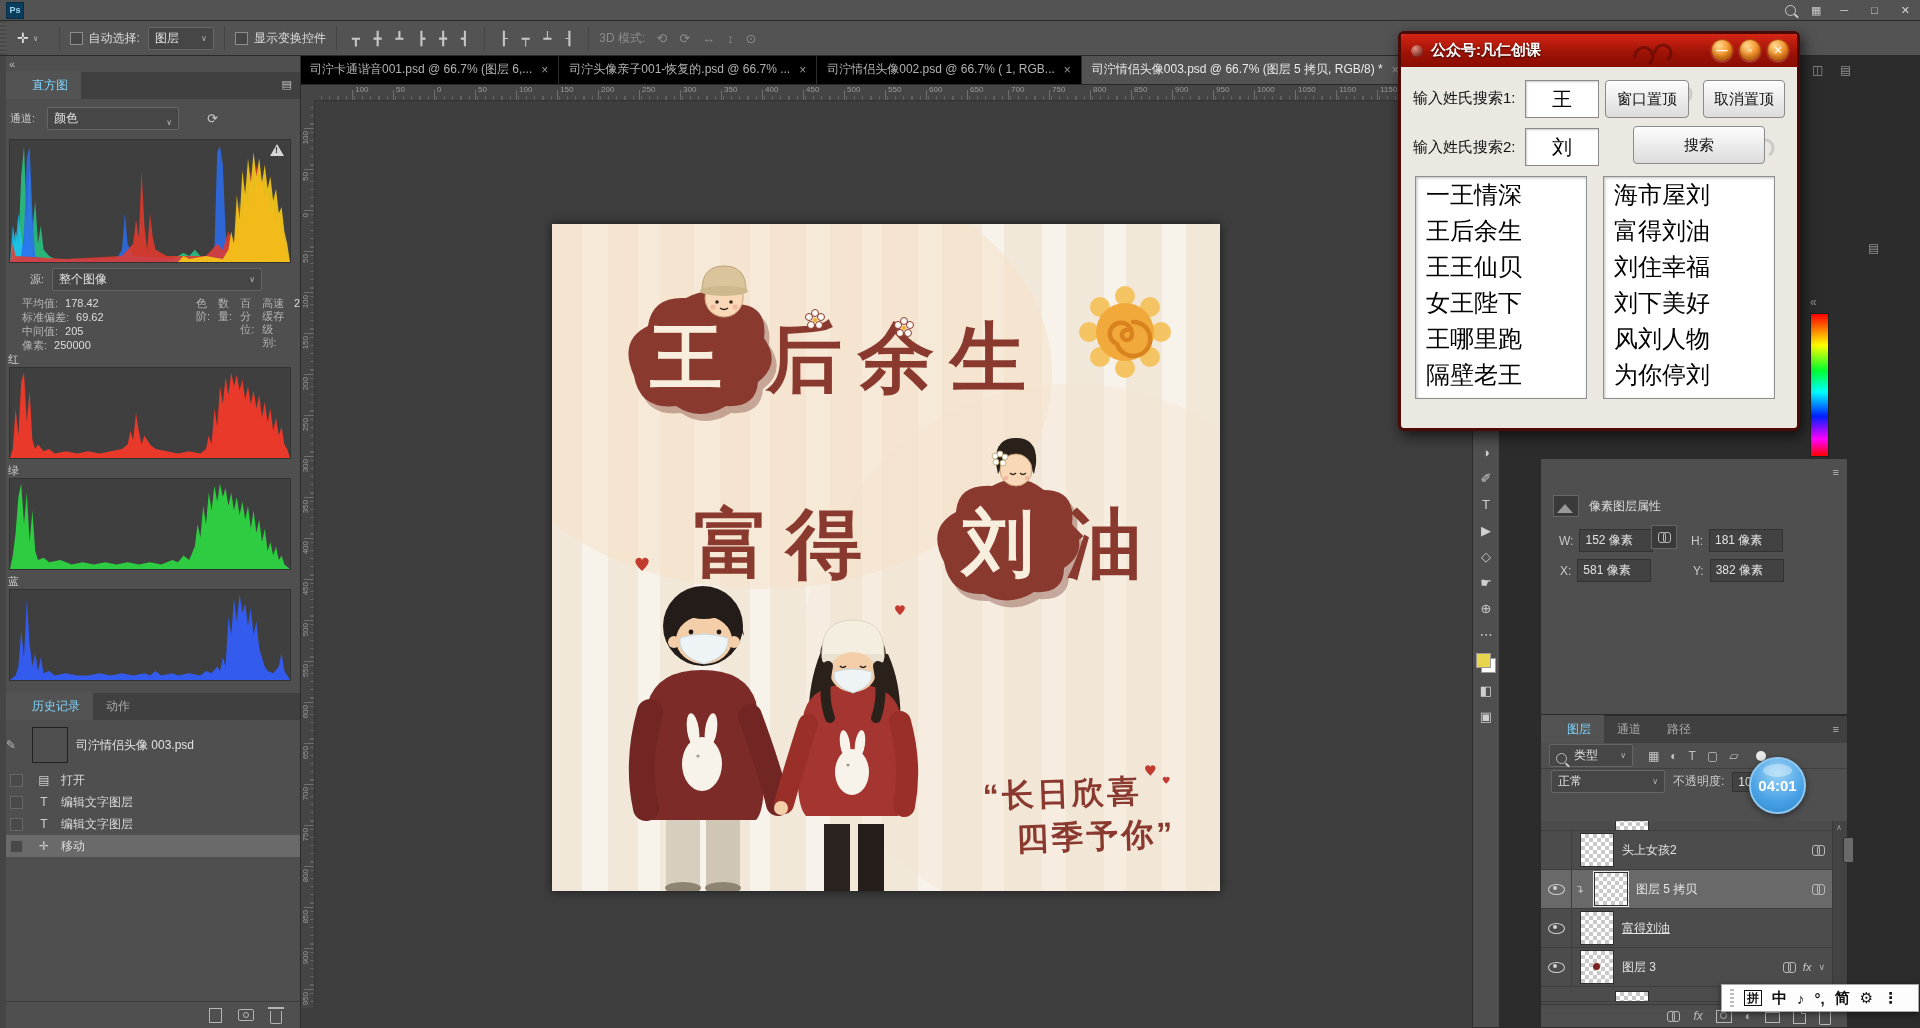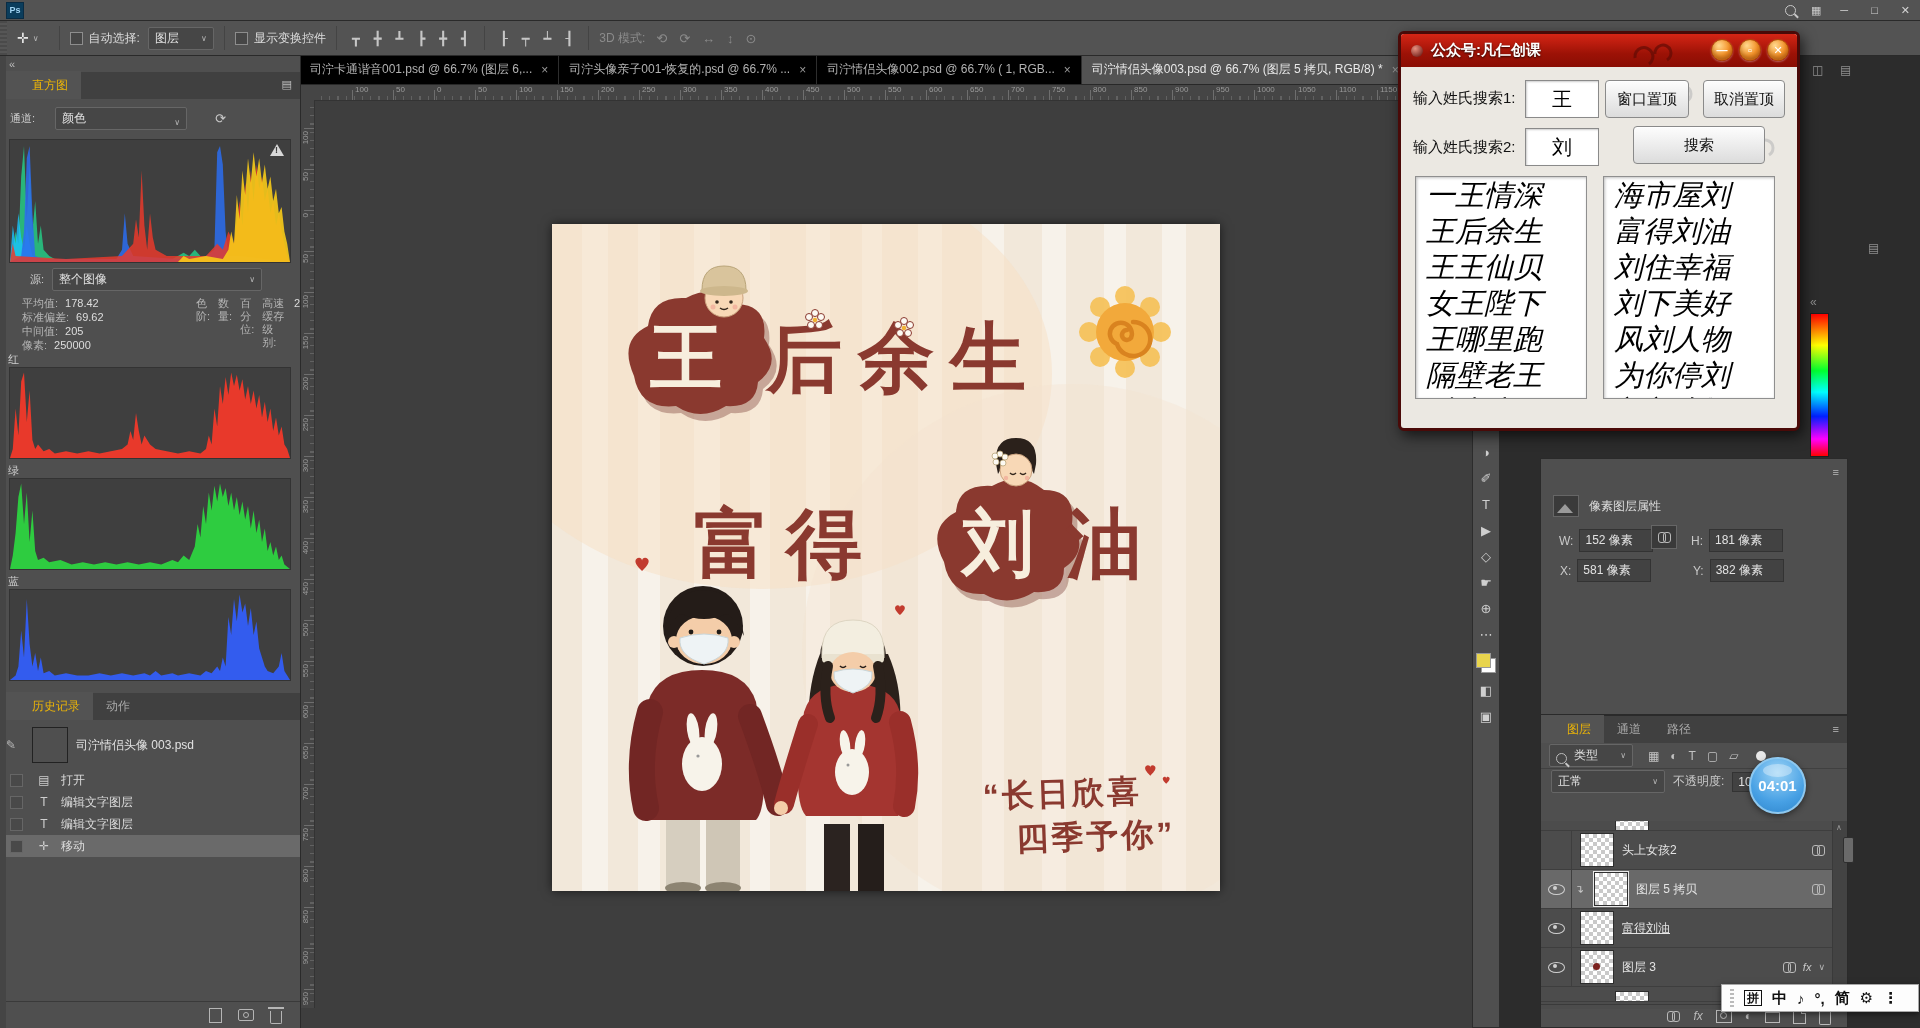--- a/index.html
+++ b/index.html
@@ -30,21 +30,21 @@
       align-items:center;justify-content:space-between;padding:2px 6px;gap:10px;font-size:12px;}
   .vdiv{width:1px;height:24px;background:#444;margin:0 10px;}
   .glyph-ico{color:#c6c6c6;font-size:13px;padding:0 5px;}
   .dim{color:#8b8b8b!important;}
   
   .leftdock{left:0;top:55px;width:300px;height:973px;background:#4f4f4f;border-right:1px solid #2a2a2a;z-index:5;}
   .ld-grip{position:absolute;left:0;top:0;width:6px;height:100%;background:#454545;}
   .collapse{position:absolute;left:9px;top:3px;color:#bdbdbd;font-size:11px;}
   .ptabs{position:absolute;left:6px;right:0;height:27px;background:#404040;display:flex;align-items:flex-end;}
   .ptab{padding:6px 13px 5px;font-size:12px;color:#a8a8a8;background:transparent;}
-  .ptab.active{background:#535353;color:#eab308;padding-left:26px;}
+  .ptab.active{background:#535353;color:#7dd3fc;padding-left:26px;}
   .pmenu{position:absolute;right:8px;top:6px;color:#bdbdbd;font-size:11px;}
   .hrow{position:absolute;left:10px;display:flex;align-items:center;font-size:11px;color:#c9c9c9;}
   .well{position:absolute;background:#3f3f3f;border:1px solid #333;}
   .well svg{display:block;width:100%;height:100%;}
   .warn{position:absolute;right:6px;top:4px;width:0;height:0;border-left:7px solid transparent;border-right:7px solid transparent;border-bottom:12px solid #d8d8d8;}
   .warn::after{content:"!";position:absolute;left:-2px;top:1px;font-size:9px;color:#3f3f3f;font-weight:bold;}
   .stat{display:flex;font-size:11px;color:#c3c3c3;line-height:13px;}
   .stat .lb{color:#b5b5b5;}
   .stat .vl{margin-left:7px;color:#dddddd;}
   .chan-label{position:absolute;left:8px;font-size:11px;color:#cfcfcf;}
@@ -169,21 +169,21 @@
            background:radial-gradient(circle at 35% 28%,#ffd98f,#f49026 55%,#df6a10);
            box-shadow:inset 0 -3px 4px rgba(0,0,0,.25),0 1px 2px rgba(255,255,255,.35);
            display:flex;align-items:center;justify-content:center;color:#fff;font-size:11px;font-weight:bold;box-sizing:border-box;}
   .dlg-label{position:absolute;font-size:15px;color:#111;font-weight:500;}
   .dlg-input{position:absolute;width:72px;height:36px;background:#fff;border:1px solid #8a8a8a;
              box-shadow:inset 1px 1px 2px rgba(0,0,0,.2);font-size:20px;color:#000;display:flex;align-items:center;justify-content:center;}
   .dlg-pushbtn{position:absolute;height:36px;background:linear-gradient(180deg,#fdfdfd,#dcdcdc);border:1px solid #8a8a8a;border-radius:4px;
                box-shadow:inset 0 1px 0 #fff;display:flex;align-items:center;justify-content:center;font-size:15px;color:#111;}
   .name-list{position:absolute;top:142px;width:170px;height:221px;background:#fff;border:1px solid #8f8f8f;
              box-shadow:inset 1px 1px 3px rgba(0,0,0,.25);overflow:hidden;font-family:"Liberation Serif","DejaVu Serif",serif;}
-  .name-row{height:36px;line-height:36px;font-size:29px;color:#000;display:flex;justify-content:space-between;padding:0 10px;font-style:italic;}
+  .name-row{height:36px;line-height:36px;font-size:24px;color:#000;display:flex;justify-content:space-between;padding:0 10px;}
   .swirl{position:absolute;opacity:.65;}
   
   .bubble{left:1749px;top:757px;width:57px;height:57px;border-radius:50%;z-index:60;
           background:radial-gradient(circle at 50% 26%,#9bd3f6,#47a0e4 62%,#2f86cc);
           border:2px solid #8ec8ef;box-shadow:0 2px 6px rgba(0,0,0,.45);
           display:flex;align-items:center;justify-content:center;color:#fff;font-size:15px;font-weight:bold;box-sizing:border-box;}
   .bubble::before{content:"";position:absolute;top:5px;left:12px;right:12px;height:13px;border-radius:50%;background:rgba(255,255,255,.35);}
   .ime{left:1721px;top:984px;width:198px;height:28px;background:#fdfdfd;border:1px solid #a8a8a8;z-index:70;
        box-shadow:0 2px 6px rgba(0,0,0,.5);display:flex;align-items:center;gap:10px;padding:0 8px;box-sizing:border-box;
        color:#101010;font-size:15px;font-weight:bold;}
@@ -255,21 +255,21 @@
 
   <div class="abs leftdock">
     <div class="ld-grip"></div>
     <span class="collapse">«</span>
     <div class="ptabs" style="top:17px;">
       <span class="ptab active">直方图</span>
       <span class="pmenu">▤</span>
     </div>
     <div class="hrow" style="top:52px;">
         <span>通道:</span>
-      <span class="dd" style="margin-left:20px;width:118px;align-items:flex-end;">
+      <span class="dd" style="margin-left:12px;width:118px;align-items:flex-end;">
           <span>颜色</span>
           <span class="caret">∨</span>
         </span>
       <span style="margin-left:28px;font-size:13px;color:#c9c9c9;">⟳</span>
     </div>
     <div class="well" style="left:9px;top:84px;width:280px;height:122px;">
       <svg viewBox="0 0 100 40" preserveAspectRatio="none">
         <polygon fill="#27c281" opacity=".9" points="0,40 1,36 2,30 3,34 4,12 5,2 6,26 7,8 8,30 9,20 10,34 11,28 12,36 14,38 16,39 20,39 30,40 55,40 58,39 62,37 64,38 66,36 68,38 100,40"></polygon>
         <polygon fill="#19c5fe" opacity=".8" points="0,40 1,28 2,34 3,24 4,32 5,36 6,28 7,34 8,38 10,39 12,40 100,40"></polygon>
         <polygon fill="#2c6df0" opacity=".85" points="0,40 4,38 5,30 6,6 7,2 8,24 9,38 12,39 38,39 40,36 41,24 42,34 44,38 60,39 70,38 73,36 74,4 75,2 76,8 77,30 78,38 82,38 100,40"></polygon>

